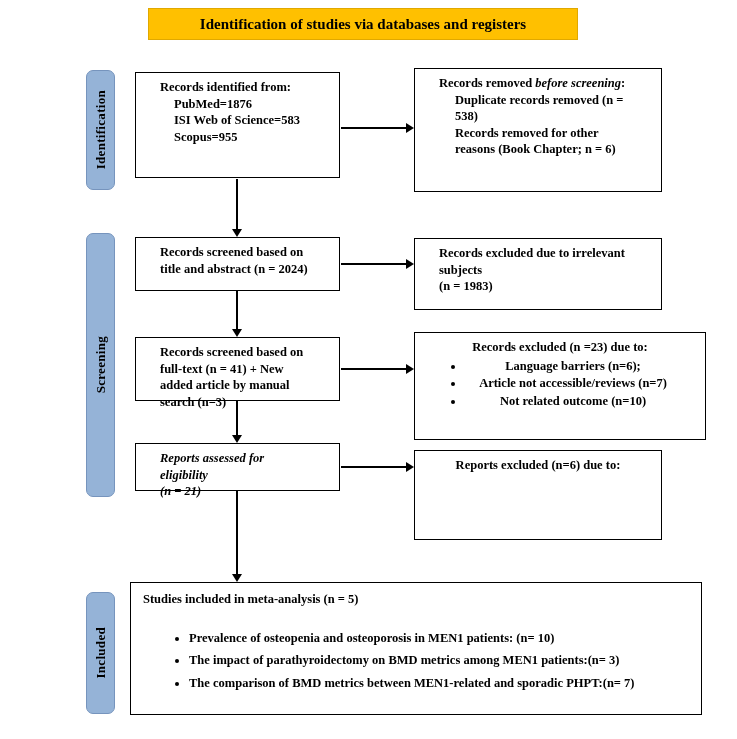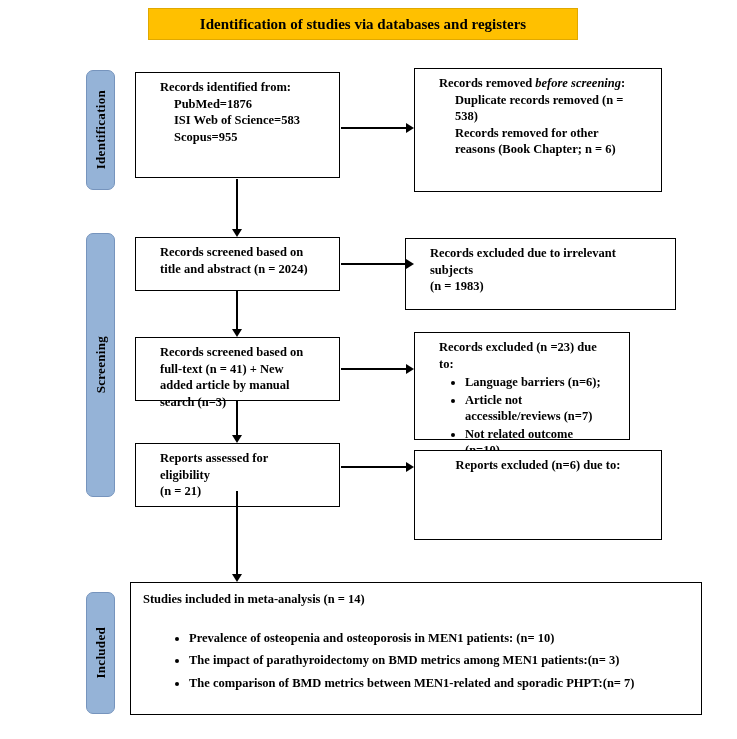--- a/index.html
+++ b/index.html
@@ -26,24 +26,24 @@
   #stage-included       { left:86px; top:592px; height:120px; }
 
   .box {
     position:absolute; background:#ffffff; border:1.6px solid #000;
     box-sizing:border-box; font-weight:bold; font-size:12.5px; line-height:1.32;
     padding:6px 24px;
   }
   #box-identified        { left:135px; top:72px;  width:205px; height:106px; }
   #box-removed           { left:414px; top:68px;  width:248px; height:124px; }
   #box-screened-title    { left:135px; top:237px; width:205px; height:54px;  }
-  #box-excluded-irrelevant{ left:405px; top:238px; width:271px; height:72px; }
+  #box-excluded-irrelevant{ left:414px; top:238px; width:248px; height:72px; }
   #box-screened-fulltext { left:135px; top:337px; width:205px; height:64px;  }
-  #box-excluded-fulltext { left:414px; top:332px; width:216px; height:108px; }
-  #box-eligibility       { left:135px; top:443px; width:205px; height:64px;  }
+  #box-excluded-fulltext { left:414px; top:332px; width:292px; height:108px;text-align:center; }
+  #box-eligibility       { left:135px; top:443px; width:205px; height:48px;font-style:italic;  }
   #box-excluded-reports  { left:414px; top:450px; width:248px; height:90px;text-align:center;  }
   #box-included          { left:130px; top:582px; width:572px; height:133px; padding:8px 12px; }
 
   .indent1 { padding-left:14px; }
   .indent2 { padding-left:16px; }
   .it { font-style:italic; }
 
   ul.bullets { margin:2px 0 0 0; padding-left:26px; list-style-type:disc; }
   ul.bullets li { margin:0 0 1px 0; }
   #box-included ul.bullets { padding-left:46px; margin-top:22px; }
@@ -128,21 +128,21 @@
   <div class="box" id="box-eligibility">
     <div>Reports assessed for eligibility</div>
     <div>(n = 21)</div>
   </div>
 
   <div class="box" id="box-excluded-reports">
     <div>Reports excluded (n=6) due to:</div>
   </div>
 
   <div class="box" id="box-included">
-    <div>Studies included in meta-analysis (n = 14)</div>
+    <div>Studies included in meta-analysis (n = 5)</div>
     <ul class="bullets">
         <li>Prevalence of osteopenia and osteoporosis in MEN1 patients: (n= 10)</li>
         <li>The impact of parathyroidectomy on BMD metrics among MEN1 patients:(n= 3)</li>
         <li>The comparison of BMD metrics between MEN1-related and sporadic PHPT:(n= 7)</li>
       </ul>
   </div>
 
   <div class="arrow-v" id="arr-v1"></div>
   <div class="arrow-v" id="arr-v2"></div>
   <div class="arrow-v" id="arr-v3"></div>

